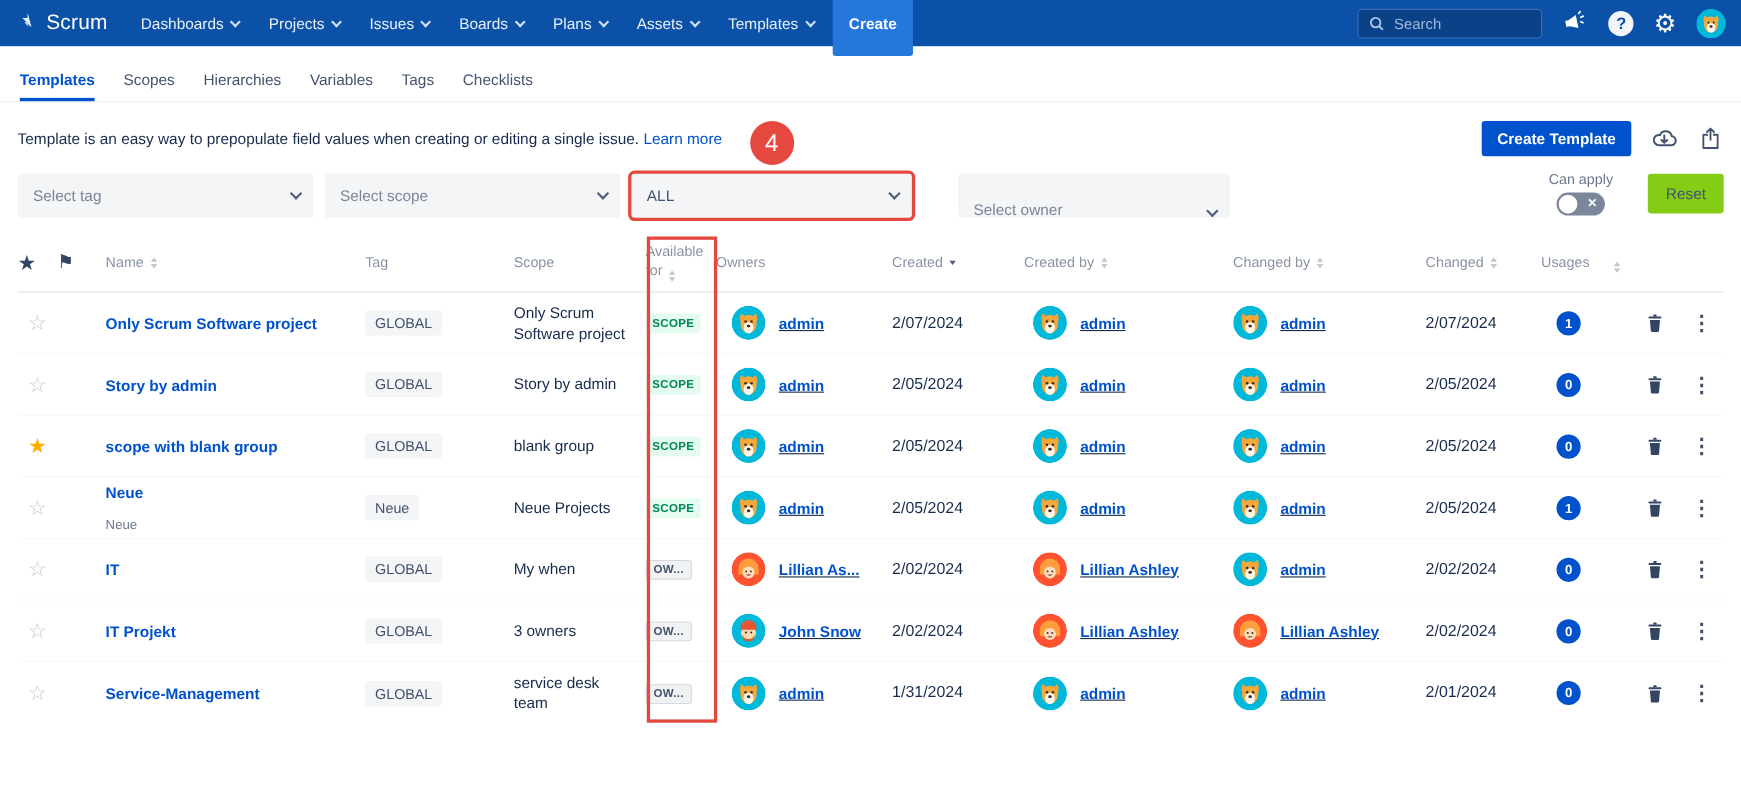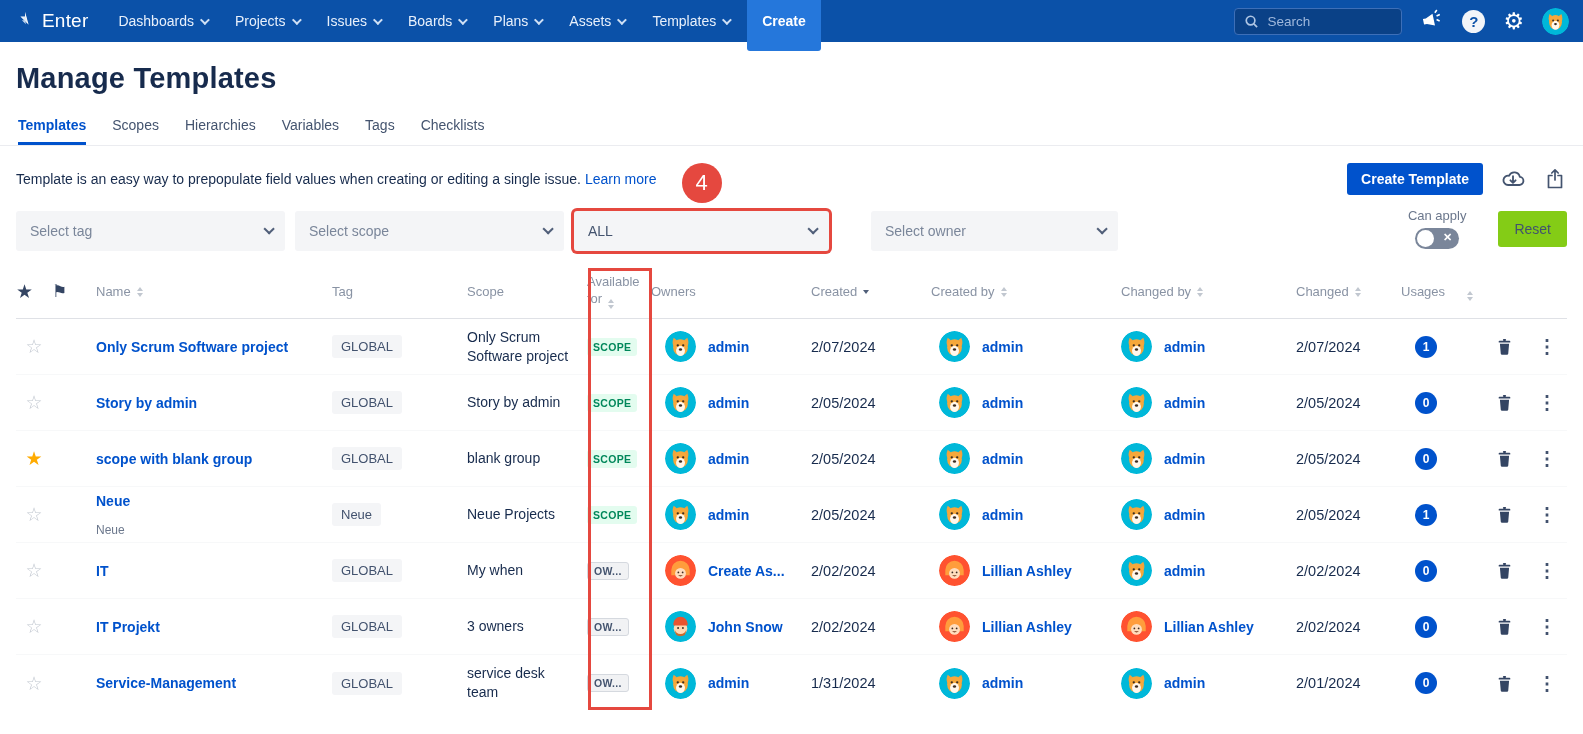--- a/index.html
+++ b/index.html
@@ -45,21 +45,21 @@
 
   
   .filters { display:flex; align-items:flex-start; padding:0 16px; margin-top:16px; gap:10px; }
   .field { height:40px; background:#F4F5F7; border:none; border-radius:3px; font-size:14px;
     color:#44546F; display:flex; align-items:center; justify-content:space-between;
     padding:0 14px; cursor:pointer; position:relative; }
   input.field { cursor:text; font-family:inherit; }
   input.field::placeholder { color:#7A869A; }
   .sel-chev { width:8px; height:8px; border-right:2.4px solid #505F79; border-bottom:2.4px solid #505F79;
     transform:rotate(45deg) translateY(-3px); }
-  .w-name{width:267px;} .w-tag{width:269px;} .w-scope{width:269px;} .w-all{width:255px;} .w-owner{width:247px; margin-left:32px;}
+  .w-name{width:267px;} .w-tag{width:269px;} .w-scope{width:269px;} .w-all{width:255px;} .w-owner{width:247px; margin-left:32px;align-items:flex-end;}
   .red-outline { box-shadow:0 0 0 3px #E5483F; }
   .annot-badge { position:absolute; top:-48px; left:50%; transform:translateX(-50%);
     width:40px; height:40px; border-radius:50%; background:#E5483F; color:#fff; font-size:22px;
     display:flex; align-items:center; justify-content:center; z-index:5; }
   .apply-block { margin-left:auto; display:flex; flex-direction:column; align-items:center; gap:5px; margin-top:-3px; }
   .apply-label { font-size:13px; color:#6B778C; }
   .toggle { width:44px; height:21px; border-radius:11px; background:#7A869A; position:relative; cursor:pointer; }
   .toggle .knob { position:absolute; left:2px; top:2px; width:17px; height:17px; border-radius:50%; background:#fff; }
   .toggle .off-x { position:absolute; right:7px; top:3px; color:#fff; font-size:11px; font-weight:700; }
   .btn-reset { margin-left:22px; background:#84cc16; border:none; border-radius:3px; color:#42526E;
@@ -78,21 +78,21 @@
   .hflag { color:#344563; font-size:17px; }
   .name-link { color:#0052CC; font-weight:700; font-size:14px; text-decoration:none; cursor:pointer; }
   .subtitle { color:#6B778C; font-size:12px; margin-top:14px; }
   .tag-badge { display:inline-block; background:#F4F5F7; color:#42526E; font-size:13px;
     padding:4px 9px; border-radius:3px; }
   .scope-cell { color:#172B4D; font-size:14px; line-height:1.35; padding-right:10px; }
   .badge-scope { display:inline-block; background:#E3FCEF; color:#00875A; font-size:10.5px; font-weight:700;
     padding:3px 6px; border-radius:3px; letter-spacing:.3px; }
   .badge-owner { display:inline-block; background:#F1F2F4; color:#44546F; font-size:10.5px; font-weight:700;
     border:1px solid #D5D9DF; padding:2px 6px; border-radius:3px; letter-spacing:.3px; }
-  .person { display:flex; align-items:center; gap:12px; }
+  .person { display:flex; align-items:center; gap:12px;text-decoration:underline; }
   .person a { color:#0052CC; font-weight:700; font-size:14px; text-decoration:none; cursor:pointer; white-space:nowrap; }
   .avatar { width:31px; height:31px; border-radius:50%; overflow:hidden; flex:0 0 31px; }
   .date-cell { color:#172B4D; font-size:14.5px; }
   .usage-badge { width:22px; height:22px; border-radius:50%; background:#0052CC; color:#fff;
     font-size:12px; font-weight:700; display:flex; align-items:center; justify-content:center; }
   .trash-btn, .kebab-btn { cursor:pointer; display:flex; align-items:center; justify-content:center; }
   .kebab-btn { color:#42526E; font-size:19px; font-weight:700; }
   .sort { display:inline-flex; flex-direction:column; gap:2px; margin-left:2px; }
   .tri-up { width:0; height:0; border-left:3.5px solid transparent; border-right:3.5px solid transparent;
     border-bottom:4.5px solid #C1C7D0; }
@@ -108,21 +108,21 @@
 
 <nav class="navbar">
   <div class="brand">
     <span style="display:flex">
       <svg width="22" height="22" viewBox="0 0 24 24">
         <path fill="#fff" d="M12 2 L21 11 L16 11 L16 16 Z" transform="rotate(180 14 9)"></path>
         <path fill="#E3ECF7" d="M11.6 6.5 L17.5 12.4 L13.5 12.4 L13.5 16.4 Z" transform="rotate(180 13 10)"></path>
         <path fill="#BCD3EE" d="M10.2 10.5 L14.6 14.9 L11.6 14.9 L11.6 17.9 Z" transform="rotate(180 11.6 13)"></path>
       </svg>
     </span>
-    <span class="brand-name">Enter</span>
+    <span class="brand-name">Scrum</span>
   </div>
   <div class="nav-menu" id="nav-menu">
       <div class="nav-item">
         <span>Dashboards</span>
         <span class="chev"></span>
       </div>
       <div class="nav-item">
         <span>Projects</span>
         <span class="chev"></span>
       </div>
@@ -174,21 +174,20 @@
     <ellipse cx="16" cy="17" rx="7.6" ry="8.6" fill="#F6A83B"></ellipse>
     <ellipse cx="16" cy="20.5" rx="4.6" ry="5.4" fill="#FFF7EC"></ellipse>
     <circle cx="13.2" cy="14.8" r="1.2" fill="#3B2B20"></circle>
     <circle cx="18.8" cy="14.8" r="1.2" fill="#3B2B20"></circle>
     <ellipse cx="16" cy="19" rx="1.7" ry="1.3" fill="#3B2B20"></ellipse>
         </svg></span>
   </div>
 </nav>
 
 <main class="page">
-  <h1 class="page-title">Manage Templates</h1>
 
   <div class="tabs" id="tabs">
       <div class="tab active">Templates</div>
       <div class="tab">Scopes</div>
       <div class="tab">Hierarchies</div>
       <div class="tab">Variables</div>
       <div class="tab">Tags</div>
       <div class="tab">Checklists</div>
     </div>
 
@@ -603,21 +602,21 @@
     <div style="padding-left:14px">
             <div class="person">
       <span class="avatar"><svg viewBox="0 0 32 32" width="100%" height="100%">
     <circle cx="16" cy="16" r="16" fill="#FF5230"></circle>
     <path d="M16 6 a9.5 9.5 0 0 1 9.5 9.5 V21 H6.5 V15.5 A9.5 9.5 0 0 1 16 6 Z" fill="#FF9D3C"></path>
     <circle cx="16" cy="19" r="5.6" fill="#FFDDBE"></circle>
     <circle cx="13.8" cy="18" r="0.9" fill="#3B2B20"></circle>
     <circle cx="18.2" cy="18" r="0.9" fill="#3B2B20"></circle>
     <path d="M13.5 21 Q16 23.4 18.5 21 Z" fill="#7A3B1D"></path>
                 </svg></span>
-      <a>Create As...</a>
+      <a>Lillian As...</a>
             </div>
           </div>
     <div class="date-cell">2/02/2024</div>
     <div style="padding-left:8px">
             <div class="person">
       <span class="avatar"><svg viewBox="0 0 32 32" width="100%" height="100%">
     <circle cx="16" cy="16" r="16" fill="#FF5230"></circle>
     <path d="M16 6 a9.5 9.5 0 0 1 9.5 9.5 V21 H6.5 V15.5 A9.5 9.5 0 0 1 16 6 Z" fill="#FF9D3C"></path>
     <circle cx="16" cy="19" r="5.6" fill="#FFDDBE"></circle>
     <circle cx="13.8" cy="18" r="0.9" fill="#3B2B20"></circle>

